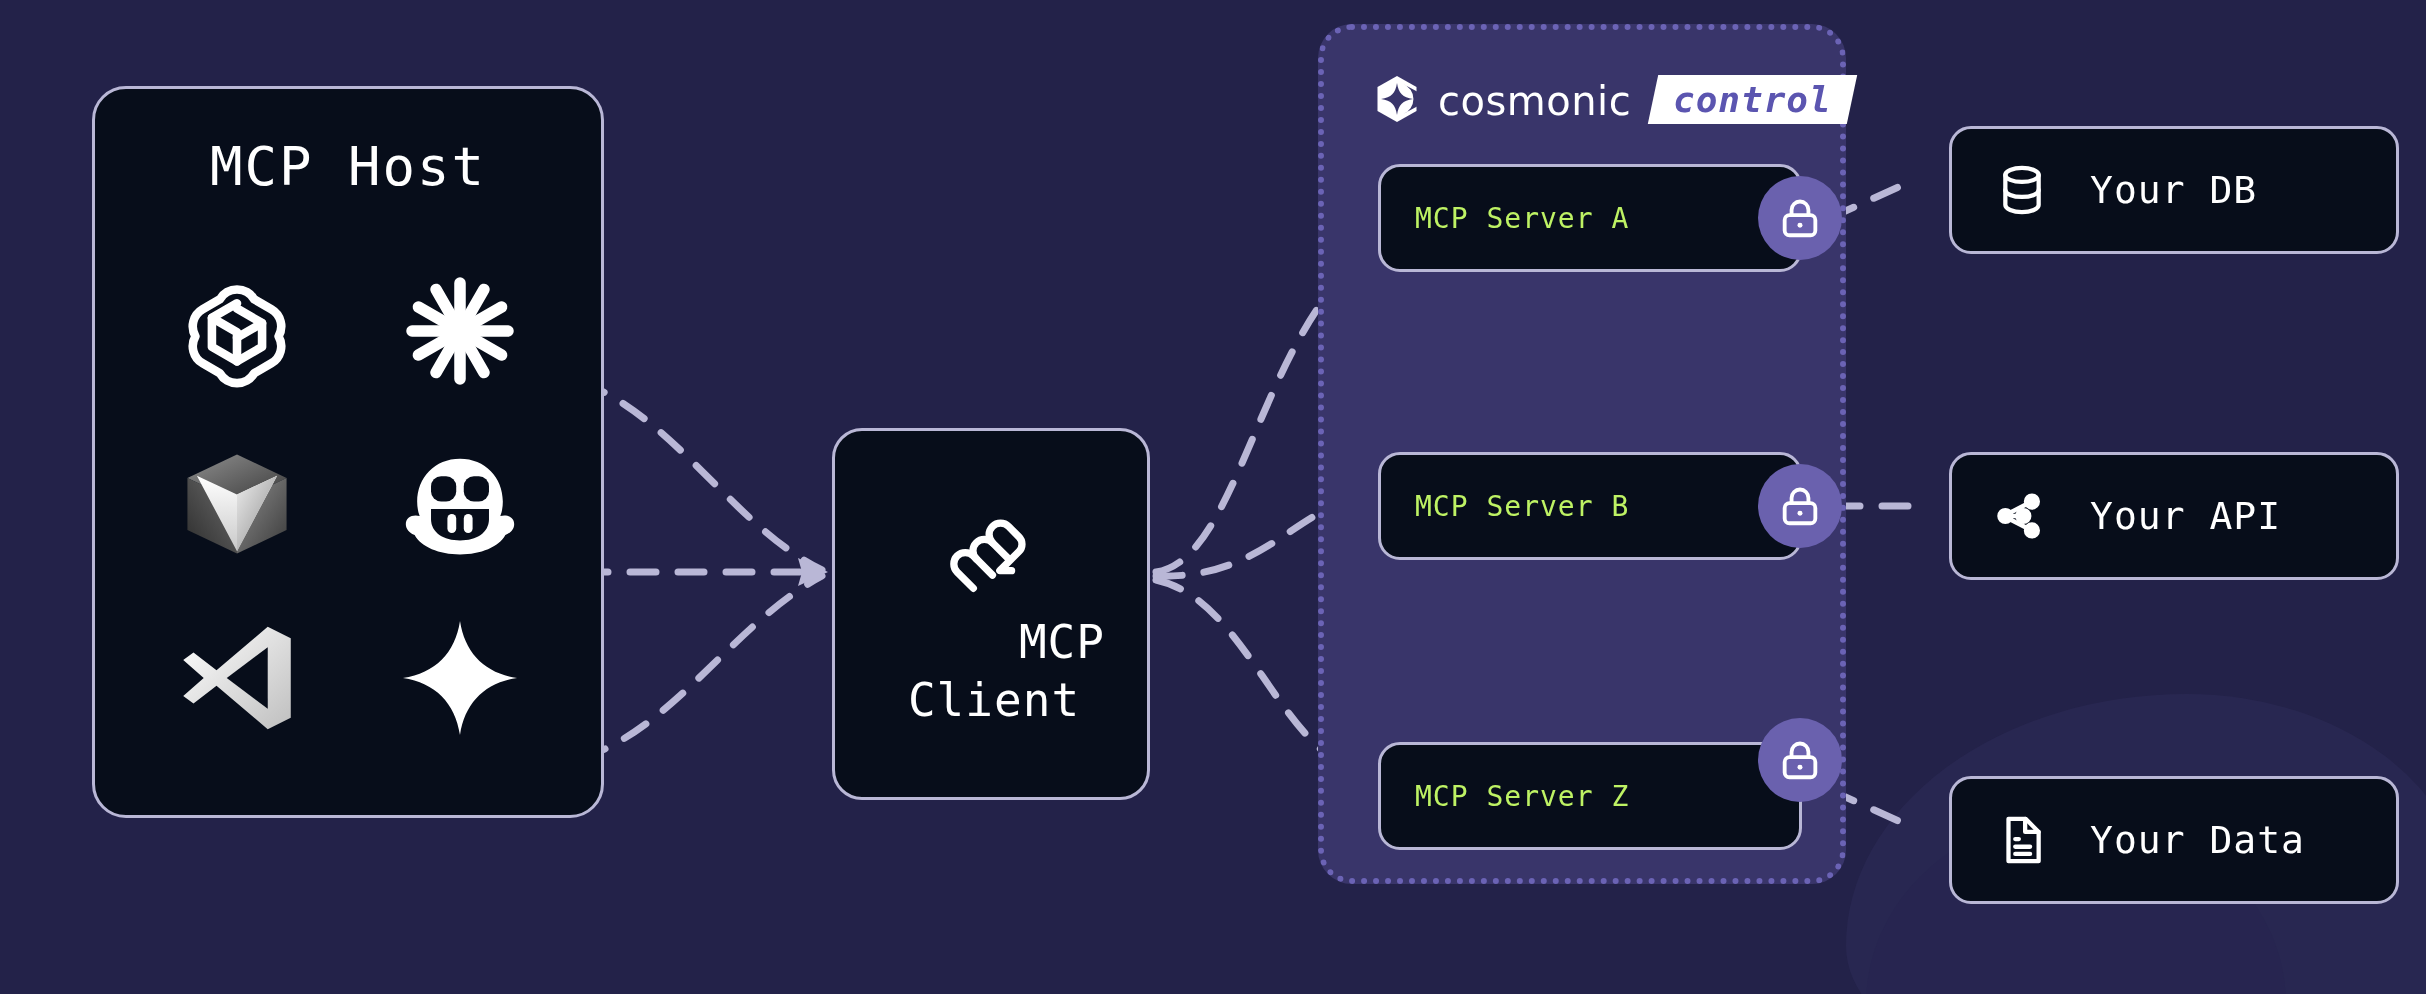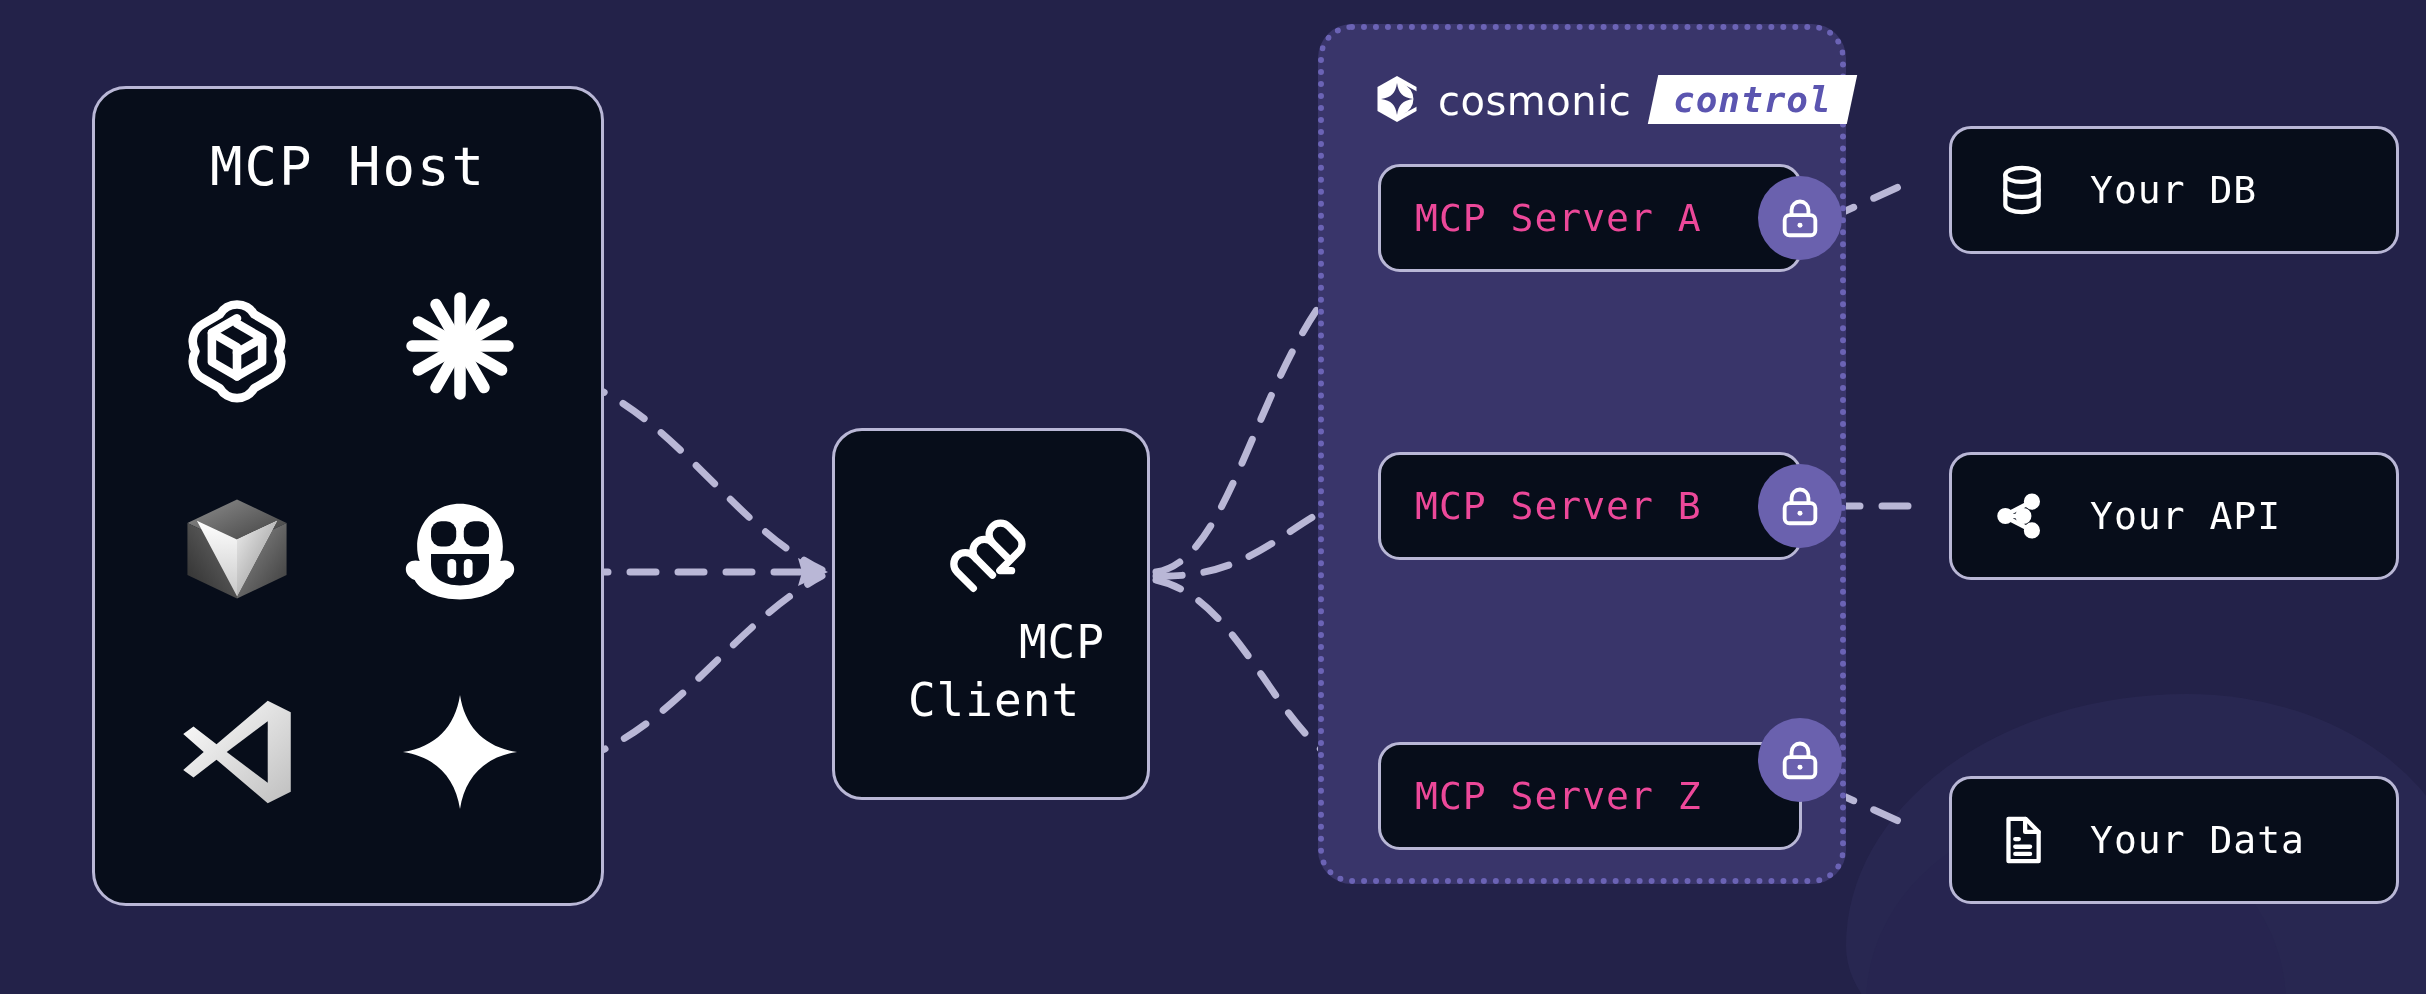--- a/index.html
+++ b/index.html
@@ -25,21 +25,21 @@
     position:absolute;
     background:#070d1a;
     border:3px solid #b9b7d6;
     border-radius:26px;
     box-sizing:border-box;
     display:flex;align-items:center;
   }
 
   
   #host{
-    left:92px;top:86px;width:512px;height:820px;
+    left:92px;top:86px;width:512px;height:732px;
     border-radius:34px;flex-direction:column;
     padding:46px 0 40px;
   }
   #host .host-title{
     color:#ffffff;font-size:54px;letter-spacing:2px;font-weight:400;
     margin-bottom:46px;white-space:nowrap;
   }
   .icon-grid{
     flex:1;width:100%;
     display:grid;grid-template-columns:1fr 1fr;grid-template-rows:1fr 1fr 1fr;
@@ -82,21 +82,21 @@
     font-style:italic;font-weight:700;font-size:36px;letter-spacing:1px;
   }
 
   
   .server{
     position:absolute;left:1378px;width:424px;height:108px;
     background:#070d1a;border:3px solid #b9b7d6;border-radius:22px;
     box-sizing:border-box;display:flex;align-items:center;
     padding-left:34px;z-index:3;
   }
-  .server span{color:#ec4899;font-size:38px;letter-spacing:1px;white-space:nowrap;}
+  .server span{color:#bef264;font-size:28px;letter-spacing:1px;white-space:nowrap;}
   .lock-badge{
     position:absolute;width:84px;height:84px;border-radius:50%;
     background:#6a61ae;display:flex;align-items:center;justify-content:center;z-index:4;
   }
 
   
   .resource{
     position:absolute;left:1914px;width:450px;height:128px;
     border-radius:22px;padding-left:42px;gap:40px;margin-left:35px;
   }

